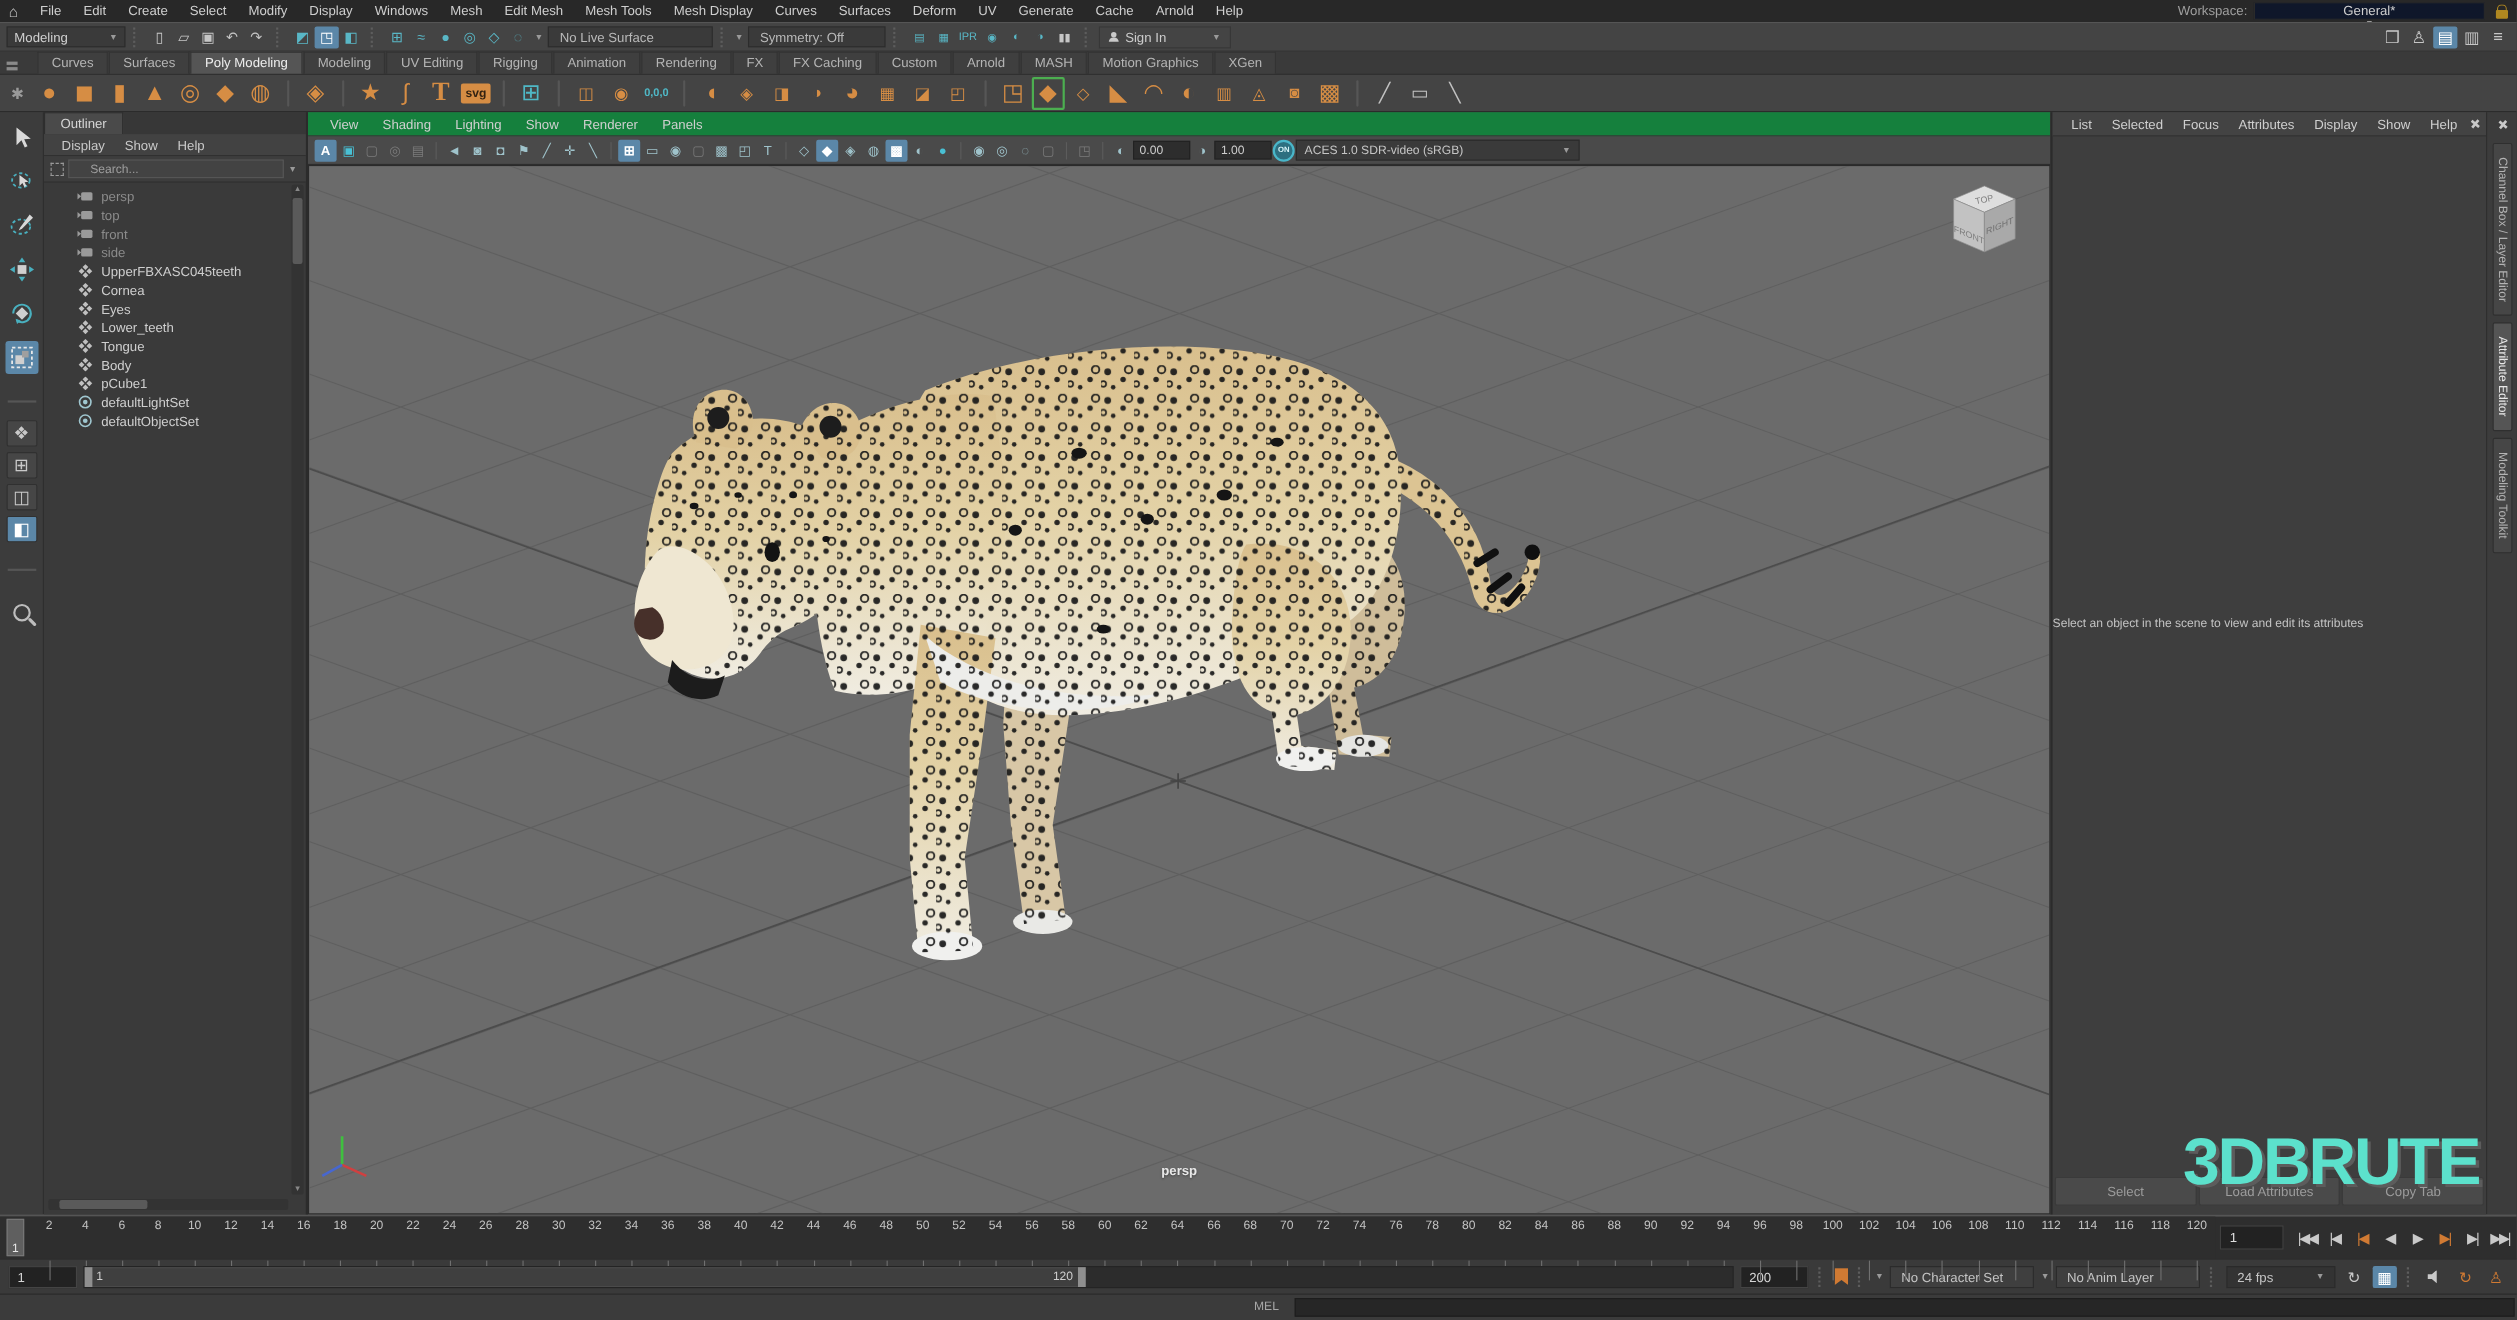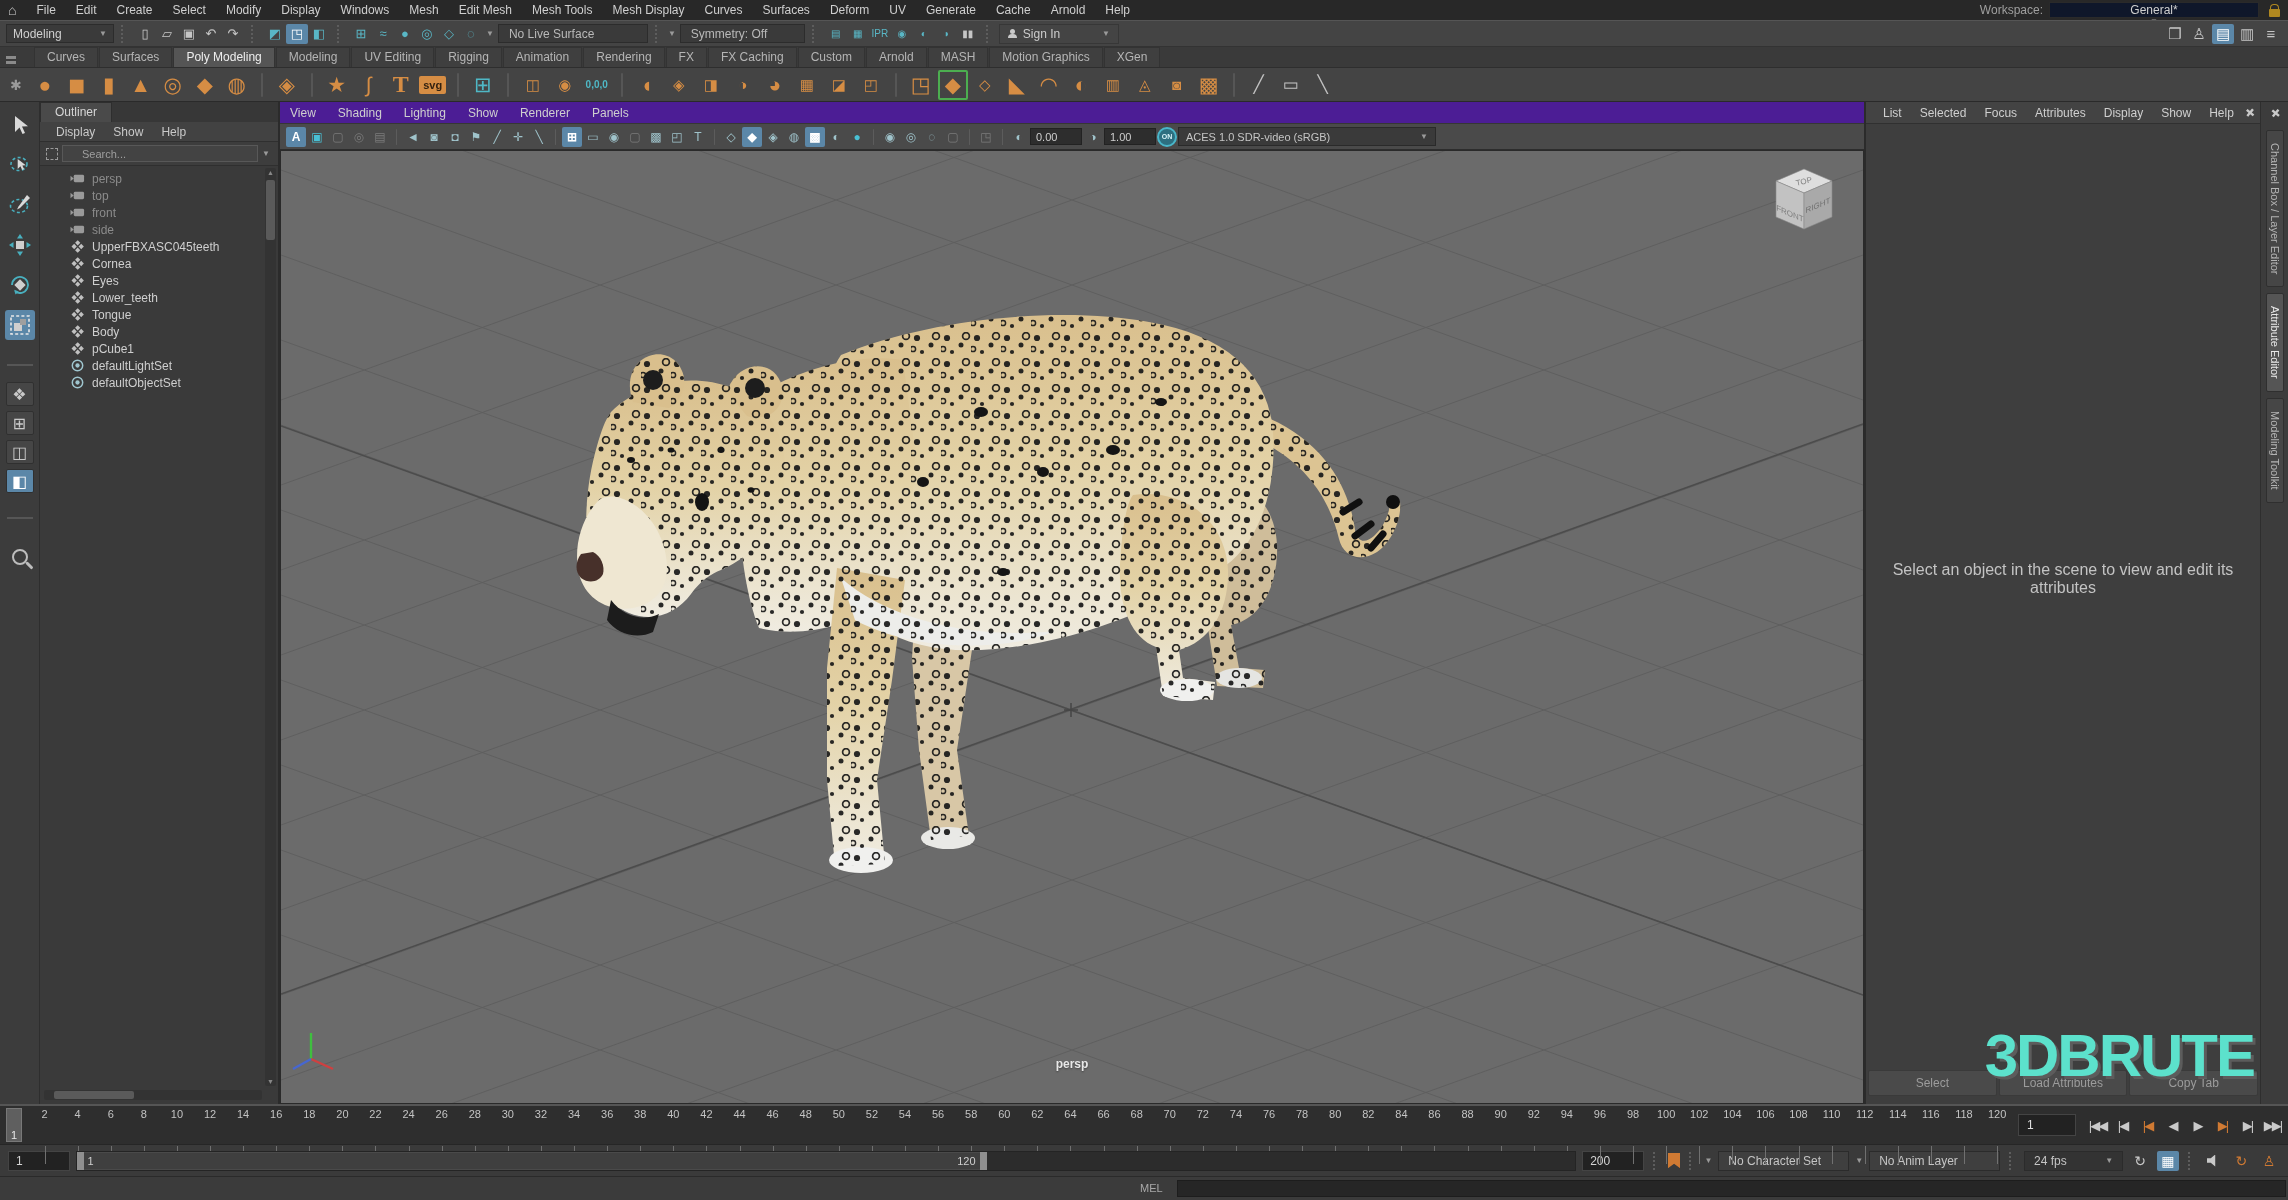--- a/index.html
+++ b/index.html
@@ -100,22 +100,22 @@
   .ol-item svg { flex:0 0 auto; }
   .ol-vscroll { position:absolute; right:2px; top:66px; bottom:18px; width:11px; background:#333;
     border-radius:2px;}
   .ol-vscroll .thumb { position:absolute; top:12px; left:1px; width:9px; height:60px; background:#5a5a5a; border-radius:2px;}
   .ol-vscroll .arr { position:absolute; left:2px; color:#888; font-size:7px; }
   .ol-hscroll { position:absolute; left:4px; right:16px; bottom:4px; height:10px; background:#333; border-radius:2px;}
   .ol-hscroll .thumb { position:absolute; left:10px; width:80px; top:1px; bottom:1px; background:#5a5a5a; border-radius:2px;}
 
   
   .viewport { flex:1; display:flex; flex-direction:column; min-width:0; background:#444; }
-  .vp-menus { height:22px; display:flex; align-items:center; gap:2px; 
-    background:#4c1d95; border-bottom:1px solid #363636;}
+  .vp-menus { height:22px; display:flex; align-items:center; gap:2px; padding-left:10px;
+    background:#15803d; border-bottom:1px solid #363636;}
   .vp-menu { padding:0 10px; color:#cfcfcf; }
   .vp-toolbar { height:26px; display:flex; align-items:center; gap:1px; padding:0 6px;
     background:#4a4a4a; border-bottom:1px solid #2d2d2d;}
   .vt-icon { width:20px; height:20px; display:flex; align-items:center; justify-content:center;
     font-size:12px; color:#9fc3cb; border-radius:2px;}
   .vt-icon.dim { color:#7b7b7b; }
   .vt-icon.blue { background:#5b87a8; color:#fff; font-weight:bold;}
   .vt-icon.cyan { color:#49c0d4; }
   .vt-sep { width:1px; height:16px; background:#5c5c5c; margin:0 5px;}
   .vt-field { background:#2d2d2d; border:1px solid #222; color:#cfcfcf; width:52px; height:17px;
@@ -133,21 +133,21 @@
   .axisgizmo { position:absolute; left:10px; bottom:26px; width:56px; height:52px;}
 
   
   .rightpanel { width:396px; background:#3e3e3e; border-left:2px solid #2b2b2b; position:relative;
     display:flex; flex-direction:column;gap:36px;}
   .ae-menus { height:22px; display:flex; align-items:center; padding-left:8px; gap:2px;
     background:#434343; border-bottom:1px solid #303030;}
   .ae-menu { padding:0 9px; color:#cfcfcf; }
   .pin { margin-left:auto; margin-right:8px; color:#c9c9c9; transform:rotate(40deg); font-size:12px;}
   .ae-body { flex:1; position:relative; }
-  .ae-message { position:absolute; top:46%; left:0; right:0; text-align:center; color:#c3c3c3; font-size:16px;}
+  .ae-message { position:absolute; top:46%; left:0; right:0; text-align:left; color:#c3c3c3; font-size:11px;}
   .ae-buttons { display:flex; gap:2px; padding:2px 2px 8px; }
   .ae-btn { flex:1; height:26px; background:#4a4a4a; border:1px solid #3a3a3a; color:#9c9c9c;
     display:flex; align-items:center; justify-content:center; border-radius:2px;}
   .watermark { position:absolute; right:6px; bottom:14px; font-size:60px; font-weight:bold;
     letter-spacing:-2px; color:#5eead4; text-shadow:3px 3px 0 #5e5e5e; opacity:.95;
     pointer-events:none; z-index:5; font-family:"Liberation Sans",sans-serif;}
 
   
   .sidetabs { width:28px; background:#3c3c3c; display:flex; flex-direction:column; align-items:center;
     padding-top:4px; gap:6px; border-left:1px solid #2e2e2e;}

